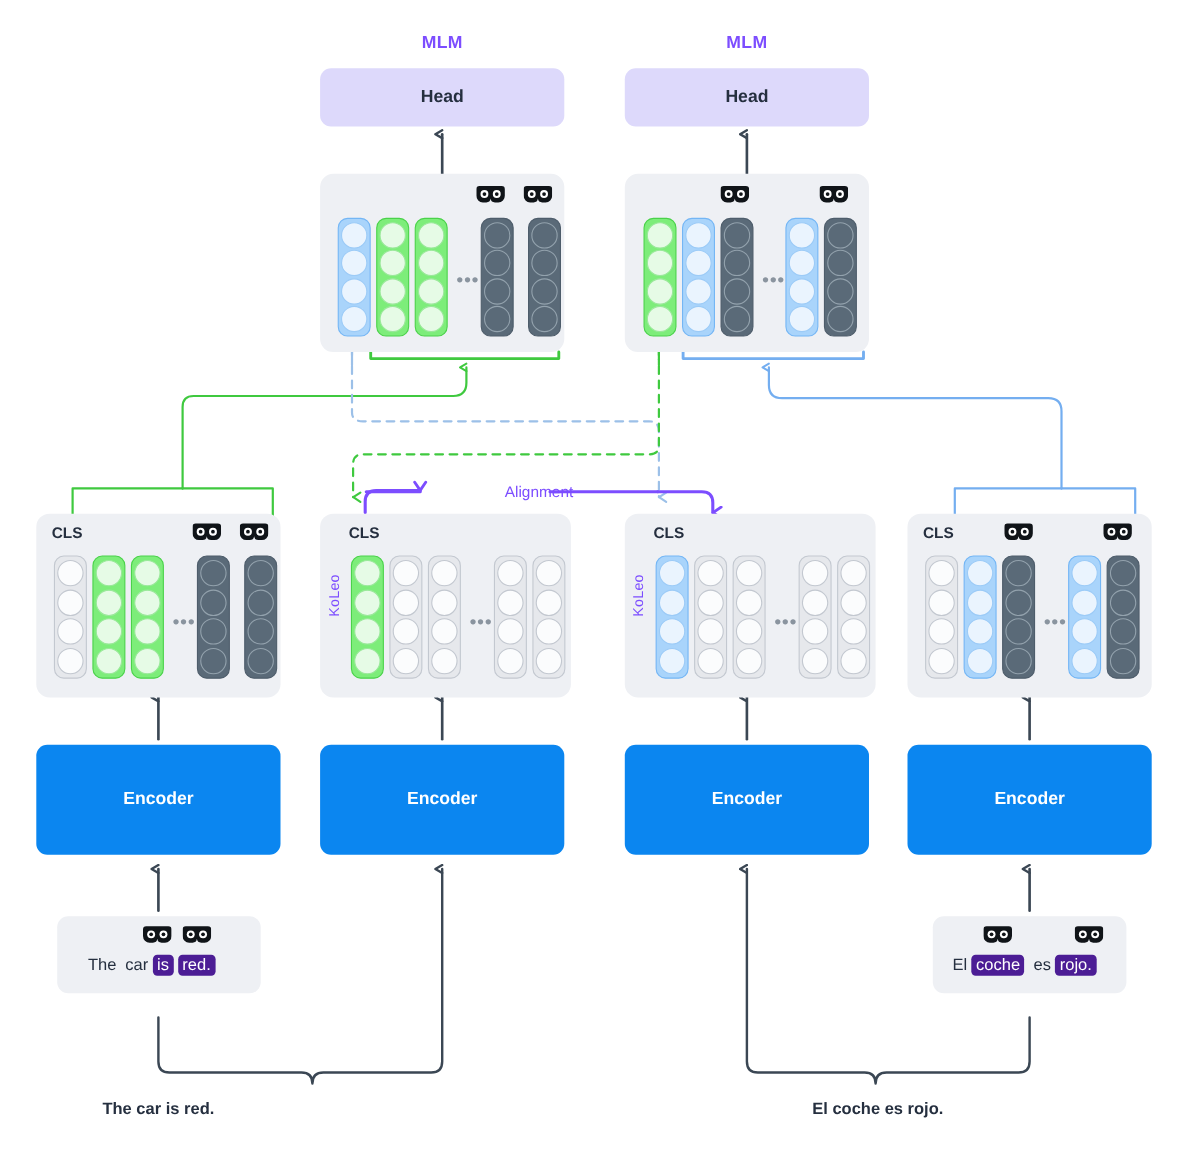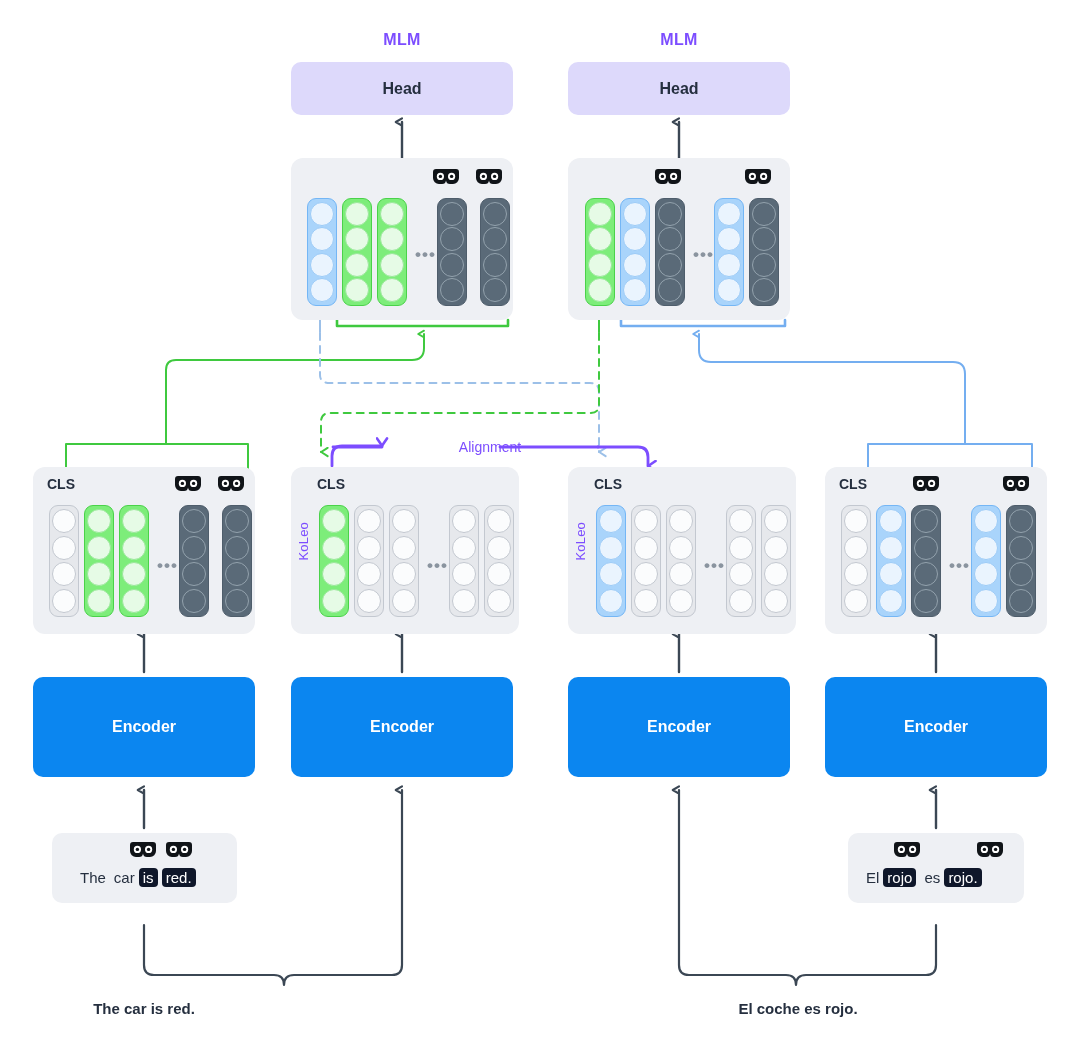--- a/index.html
+++ b/index.html
@@ -48,21 +48,21 @@
   .dots{position:absolute;color:#8a949f;font-size:17px;font-weight:900;
         letter-spacing:1px;line-height:1;}
 
   
   .mask{position:absolute;}
 
   
   .textbox{background:#eef0f4;border-radius:10px;position:absolute;}
   .sentence{position:absolute;font-size:15px;color:#252f3f;white-space:nowrap;}
   .sentence .tok{display:inline-block;padding:1px 4px;border-radius:4px;}
-  .sentence .masked{background:#0f172a;color:#ffffff;}
+  .sentence .masked{background:#4c1d95;color:#ffffff;}
   .caption{position:absolute;font-size:15px;font-weight:700;color:#252f3f;
            white-space:nowrap;text-align:center;}
 
   svg.layer{position:absolute;left:0;top:0;width:1080px;height:1058px;
             pointer-events:none;}
   .align-label{font-size:14px;fill:#7c4dff;font-family:"Liberation Sans",sans-serif;}
 </style>
 </head>
 <body>
 
@@ -479,20 +479,20 @@
       <svg width="26" height="17" viewBox="0 0 26 17">
         <path d="M3,1 H23 A3,3 0 0 1 26,4 V10 A6,6 0 0 1 20,16 H17 A4,4 0 0 1 13,12.5
                  A4,4 0 0 1 9,16 H6 A6,6 0 0 1 0,10 V4 A3,3 0 0 1 3,1 Z" fill="#101418"></path>
         <circle cx="7.4" cy="8.4" r="3.6" fill="#ffffff"></circle>
           <circle cx="18.6" cy="8.4" r="3.6" fill="#ffffff"></circle>
         <circle cx="7.4" cy="8.4" r="1.7" fill="#101418"></circle>
           <circle cx="18.6" cy="8.4" r="1.7" fill="#101418"></circle>
       </svg>
     </div>
     <div class="sentence" style="left:14px;top:35px;">
-      <span class="tok">El</span><span class="tok masked">rojo</span> <span class="tok">es</span><span class="tok masked">rojo.</span>
+      <span class="tok">El</span><span class="tok masked">coche</span> <span class="tok">es</span><span class="tok masked">rojo.</span>
     </div>
   </div>
 
   <div class="caption" style="left:144px;top:1000px;transform:translateX(-50%);">The car is red.</div>
   <div class="caption" style="left:798px;top:1000px;transform:translateX(-50%);">El coche es rojo.</div>
 
 </div>
 
 </body></html>

